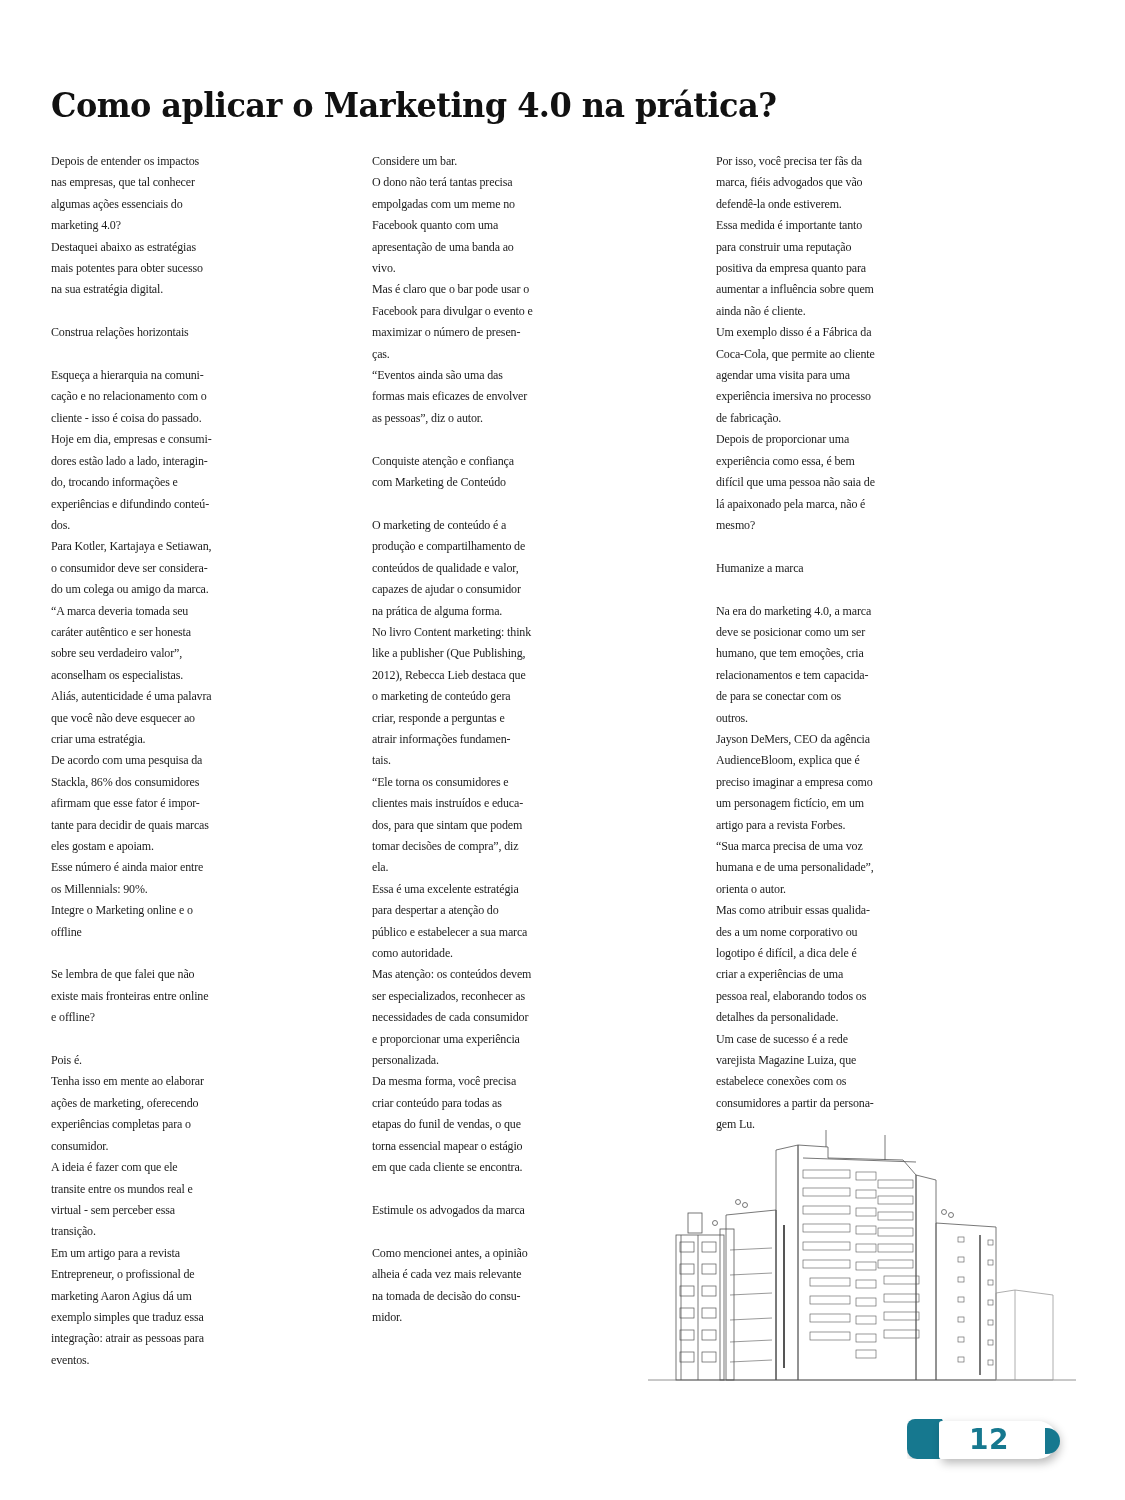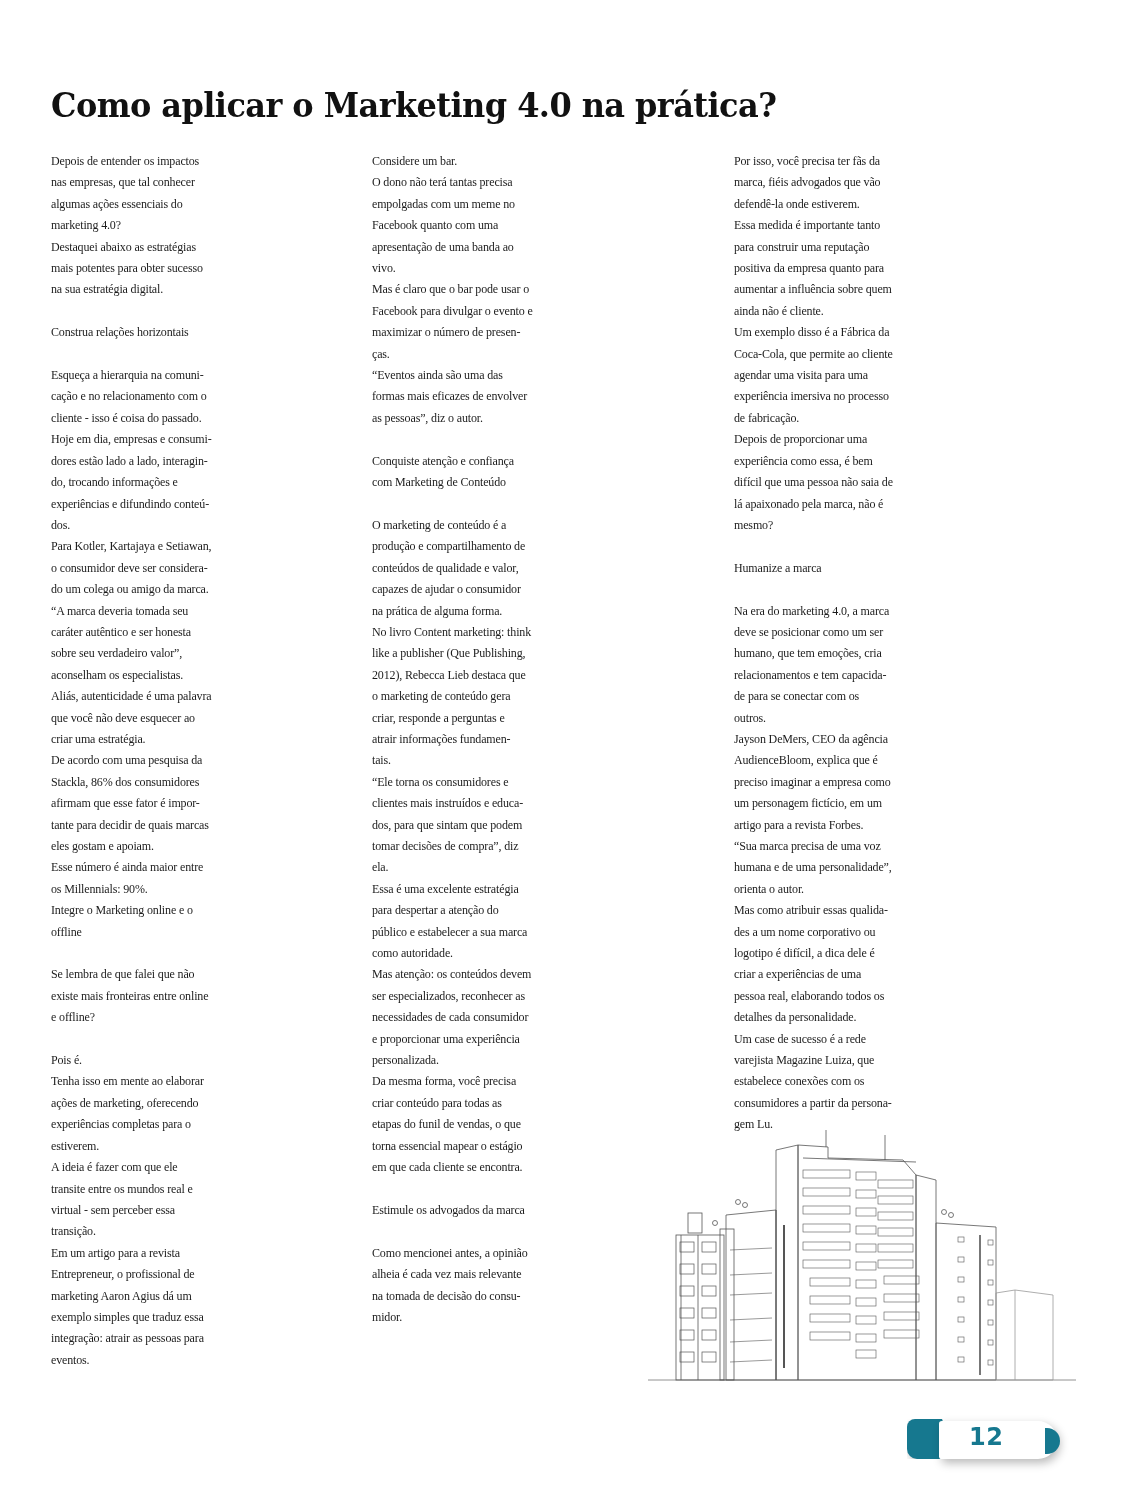--- a/index.html
+++ b/index.html
@@ -14,39 +14,39 @@
       transform: scaleX(0.97); transform-origin: left top;
     }
     .col {
       position: absolute; top: 151px; width: 305px;
       font-family: Liberation Serif, serif; font-size: 12px; line-height: 21.4px;
       color: #1c1c1c; letter-spacing: -0.15px;
     }
     .col .line { display: block; white-space: nowrap; min-height: 21.4px; }
     .col1 { left: 51px; }
     .col2 { left: 372px; }
-    .col3 { left: 734px; }
+    .col3 { left: 716px; }
 
     .illustration { position: absolute; left: 648px; top: 1130px; width: 430px; height: 255px; }
 
     .page-badge { position: absolute; left: 905px; top: 1417px; width: 160px; height: 46px; }
     .badge-tab {
       position: absolute; left: 2px; top: 2px; width: 50px; height: 40px;
       background: #16788f; border-radius: 8px 2px 2px 10px;
       clip-path: polygon(0 0, 70% 0, 100% 100%, 0 100%);
       box-shadow: 2px 3px 6px rgba(0,0,0,0.25);
     }
     .badge-body {
       position: absolute; left: 34px; top: 4px; width: 118px; height: 38px;
       background: #ffffff; border-radius: 3px 20px 20px 3px;
       box-shadow: 3px 4px 10px rgba(0,0,0,0.28);
     }
     .badge-num {
       position: absolute; left: 64px; top: 6px;
-      font-family: "DejaVu Sans", sans-serif; font-weight: bold; font-size: 24px;
+      font-family: "DejaVu Sans", sans-serif; font-weight: bold; font-size: 28px;
       color: #16788f; letter-spacing: 0.5px;
     }
     .badge-cap {
       position: absolute; left: 140px; top: 11px; width: 15px; height: 26px;
       background: #16788f; border-radius: 0 14px 14px 0;
     }
   </style>
 </head>
 <body>
 
@@ -92,21 +92,21 @@
     <span class="line">offline</span>
     <span class="line">&nbsp;</span>
     <span class="line">Se lembra de que falei que não</span>
     <span class="line">existe mais fronteiras entre online</span>
     <span class="line">e offline?</span>
     <span class="line">&nbsp;</span>
     <span class="line">Pois é.</span>
     <span class="line">Tenha isso em mente ao elaborar</span>
     <span class="line">ações de marketing, oferecendo</span>
     <span class="line">experiências completas para o</span>
-    <span class="line">estiverem.</span>
+    <span class="line">consumidor.</span>
     <span class="line">A ideia é fazer com que ele</span>
     <span class="line">transite entre os mundos real e</span>
     <span class="line">virtual - sem perceber essa</span>
     <span class="line">transição.</span>
     <span class="line">Em um artigo para a revista</span>
     <span class="line">Entrepreneur, o profissional de</span>
     <span class="line">marketing Aaron Agius dá um</span>
     <span class="line">exemplo simples que traduz essa</span>
     <span class="line">integração: atrair as pessoas para</span>
     <span class="line">eventos.</span>

